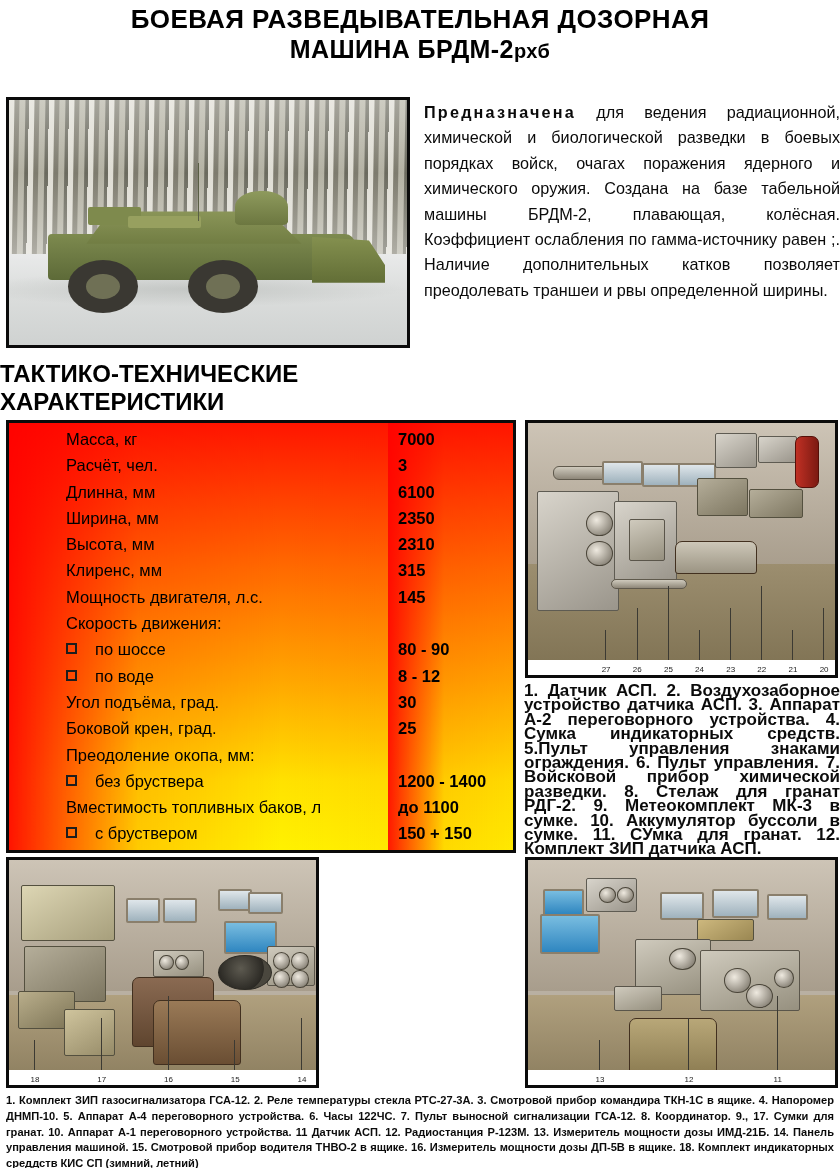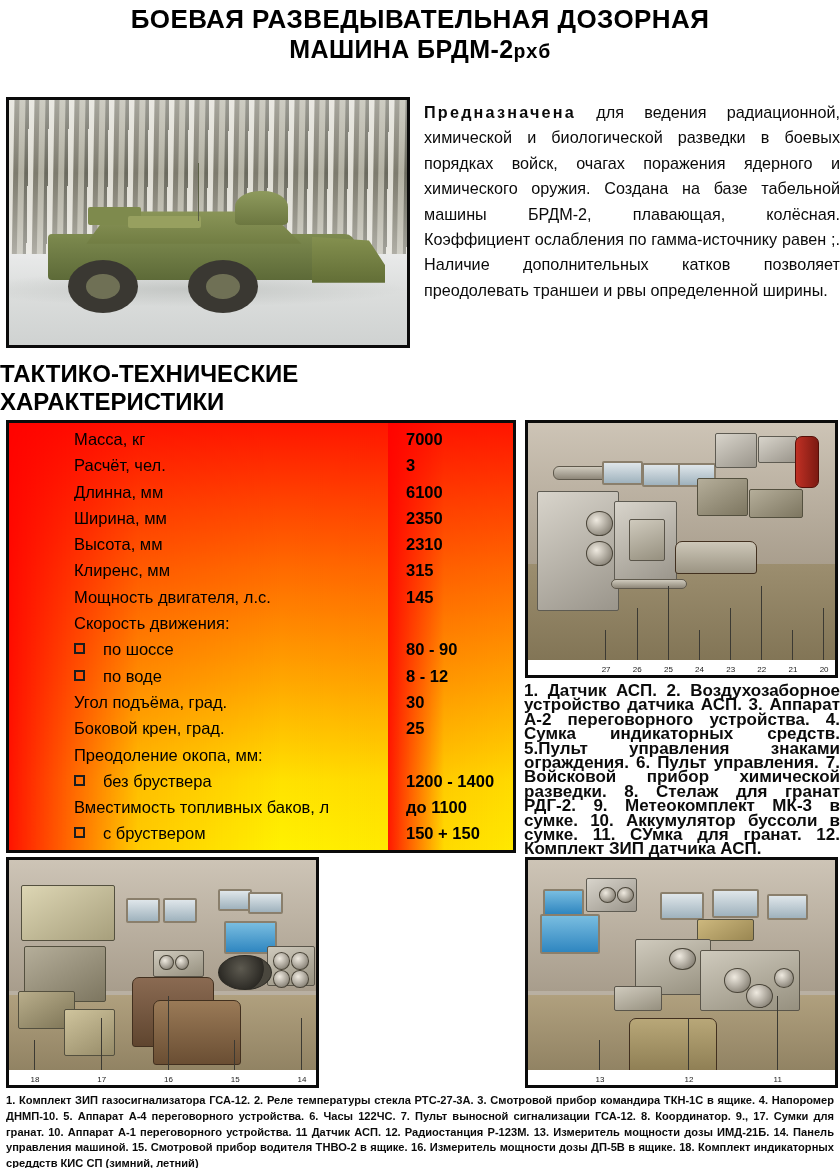--- a/index.html
+++ b/index.html
@@ -15,21 +15,21 @@
     position:absolute;left:0;top:4px;width:840px;text-align:center;
   }
   #title-block .tline{
     font-weight:bold;
     font-size:26px;
     letter-spacing:0.4px;
     line-height:30px;
     white-space:nowrap;
   }
   #title-block .tline2{font-size:25px;}
-  .sub-lower{font-size:20px;font-family:Liberation Mono, monospace;}
+  .sub-lower{font-size:20px;}
 
   
   #vehicle-photo{
     position:absolute;left:6px;top:97px;width:404px;height:251px;
     border:3px solid #0b0b0b;box-sizing:border-box;overflow:hidden;
     background:#b9bfc0;
   }
   .photo-inner{position:absolute;inset:0;overflow:hidden;}
   
   .forest{
@@ -132,21 +132,21 @@
   .spec-col-values{
     position:relative;flex:1 1 auto;
     background:linear-gradient(180deg,#ff1500 0%,#ff6a00 34%,#ffa600 60%,#ffe200 84%,#fff200 100%);
   }
   .spec-col-values:before{
     content:"";position:absolute;inset:0;
     background:linear-gradient(90deg,rgba(255,0,0,.90) 0%,rgba(255,140,0,.22) 45%,rgba(255,240,0,.60) 100%);
     mix-blend-mode:multiply;
   }
   .rows{position:relative;z-index:2;padding-top:3px;}
-  .srow{height:26.3px;line-height:26.3px;margin-left:8px;}
+  .srow{height:26.3px;line-height:26.3px;}
   .spec-col-labels .srow{padding-left:57px;font-size:16.5px;}
   .spec-col-values .srow{padding-left:10px;font-size:16.5px;font-weight:bold;}
   .srow.group{font-size:16.5px;}
   .srow.sub{padding-left:57px;}
   .bullet{
     display:inline-block;width:11px;height:11px;
     border:2px solid #1d1d1d;box-sizing:border-box;
     margin-right:18px;vertical-align:1px;
   }
 

